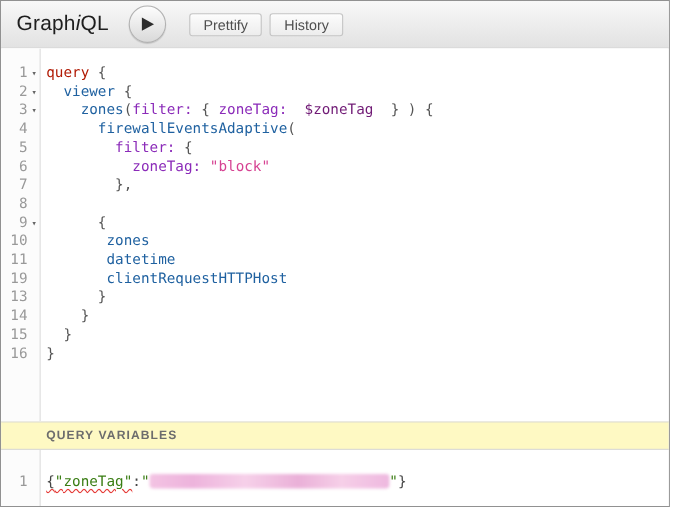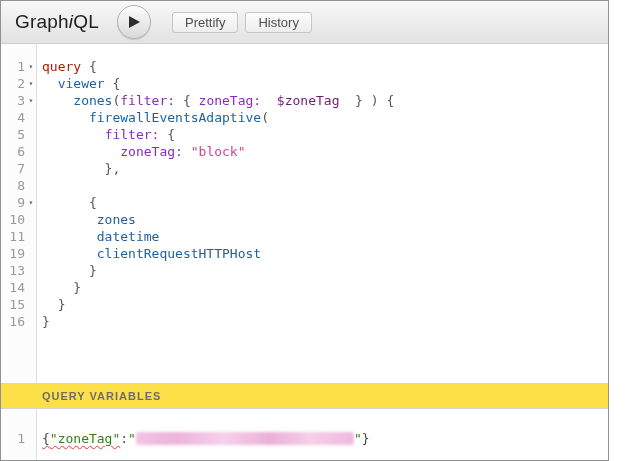--- a/index.html
+++ b/index.html
@@ -86,21 +86,21 @@
   .redacted {
     display:inline-block; width:218px; height:13px;
     border-radius:3px; vertical-align:-2px;
     background:linear-gradient(90deg,#f3c3e3,#edb3dc 18%,#f6d0e9 40%,#eab0d8 62%,#f6cfe8 80%,#eeb8df);
     filter:blur(1.6px);
   }
 
   
   .vars-title {
     flex:0 0 26px;
-    background:#fde047;
+    background:#fef9c3;
     border-top:1px solid #d4d4d4;
     border-bottom:1px solid #d4d4d4;
     display:flex; align-items:center;
     padding-left:41px;
     font-size:11px; font-weight:bold; letter-spacing:1px;
     color:#6d6d6d;
     cursor:pointer;
   }
 </style>
 </head>

